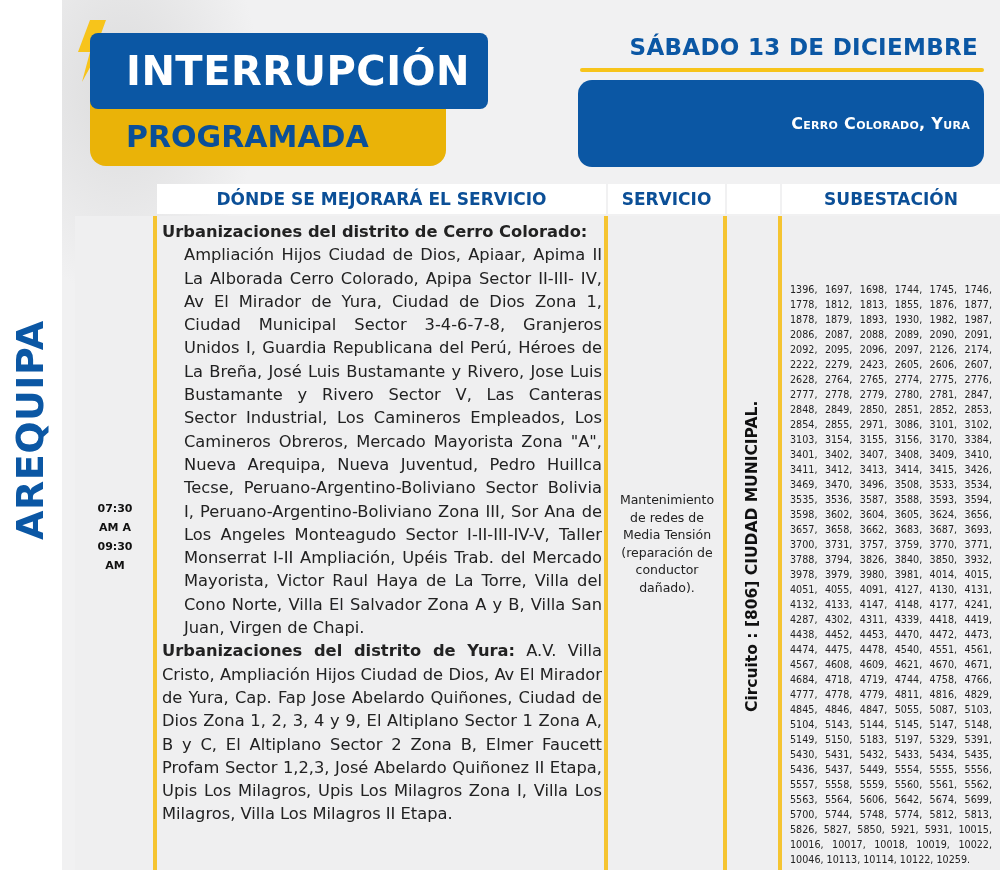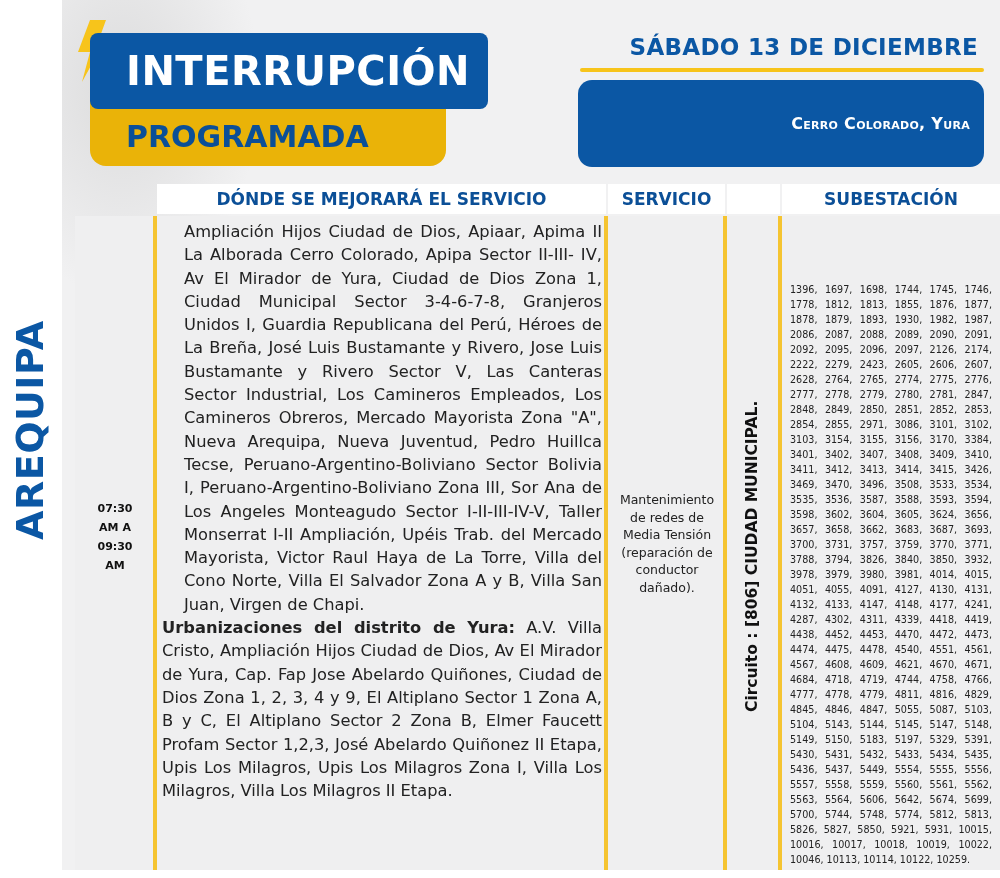--- a/index.html
+++ b/index.html
@@ -108,20 +108,21 @@
 <div class="region">AREQUIPA</div>
 
 <div class="hora-text">
   <div>07:30</div>
   <div>AM A</div>
   <div>09:30</div>
   <div>AM</div>
 </div>
 
 <div class="donde-text">
+  <div class="head">Urbanizaciones del distrito de Cerro Colorado:</div>
   <div class="indent">Ampliación Hijos Ciudad de Dios, Apiaar, Apima II La Alborada Cerro Colorado, Apipa Sector II-III- IV, Av El Mirador de Yura, Ciudad de Dios Zona 1, Ciudad Municipal Sector 3-4-6-7-8, Granjeros Unidos I, Guardia Republicana del Perú, Héroes de La Breña, José Luis Bustamante y Rivero, Jose Luis Bustamante y Rivero Sector V, Las Canteras Sector Industrial, Los Camineros Empleados, Los Camineros Obreros, Mercado Mayorista Zona "A", Nueva Arequipa, Nueva Juventud, Pedro Huillca Tecse, Peruano-Argentino-Boliviano Sector Bolivia I, Peruano-Argentino-Boliviano Zona III, Sor Ana de Los Angeles Monteagudo Sector I-II-III-IV-V, Taller Monserrat I-II Ampliación, Upéis Trab. del Mercado Mayorista, Victor Raul Haya de La Torre, Villa del Cono Norte, Villa El Salvador Zona A y B, Villa San Juan, Virgen de Chapi.</div>
   <div>
     <span class="head">Urbanizaciones del distrito de Yura:</span>
     <span>A.V. Villa Cristo, Ampliación Hijos Ciudad de Dios, Av El Mirador de Yura, Cap. Fap Jose Abelardo Quiñones, Ciudad de Dios Zona 1, 2, 3, 4 y 9, El Altiplano Sector 1 Zona A, B y C, El Altiplano Sector 2 Zona B, Elmer Faucett Profam Sector 1,2,3, José Abelardo Quiñonez II Etapa, Upis Los Milagros, Upis Los Milagros Zona I, Villa Los Milagros, Villa Los Milagros II Etapa.</span>
   </div>
 </div>
 
 <div class="trab-text">Mantenimiento de redes de Media Tensión (reparación de conductor dañado).</div>
 
 <div class="circ-text">Circuito : [806] CIUDAD MUNICIPAL.</div>

